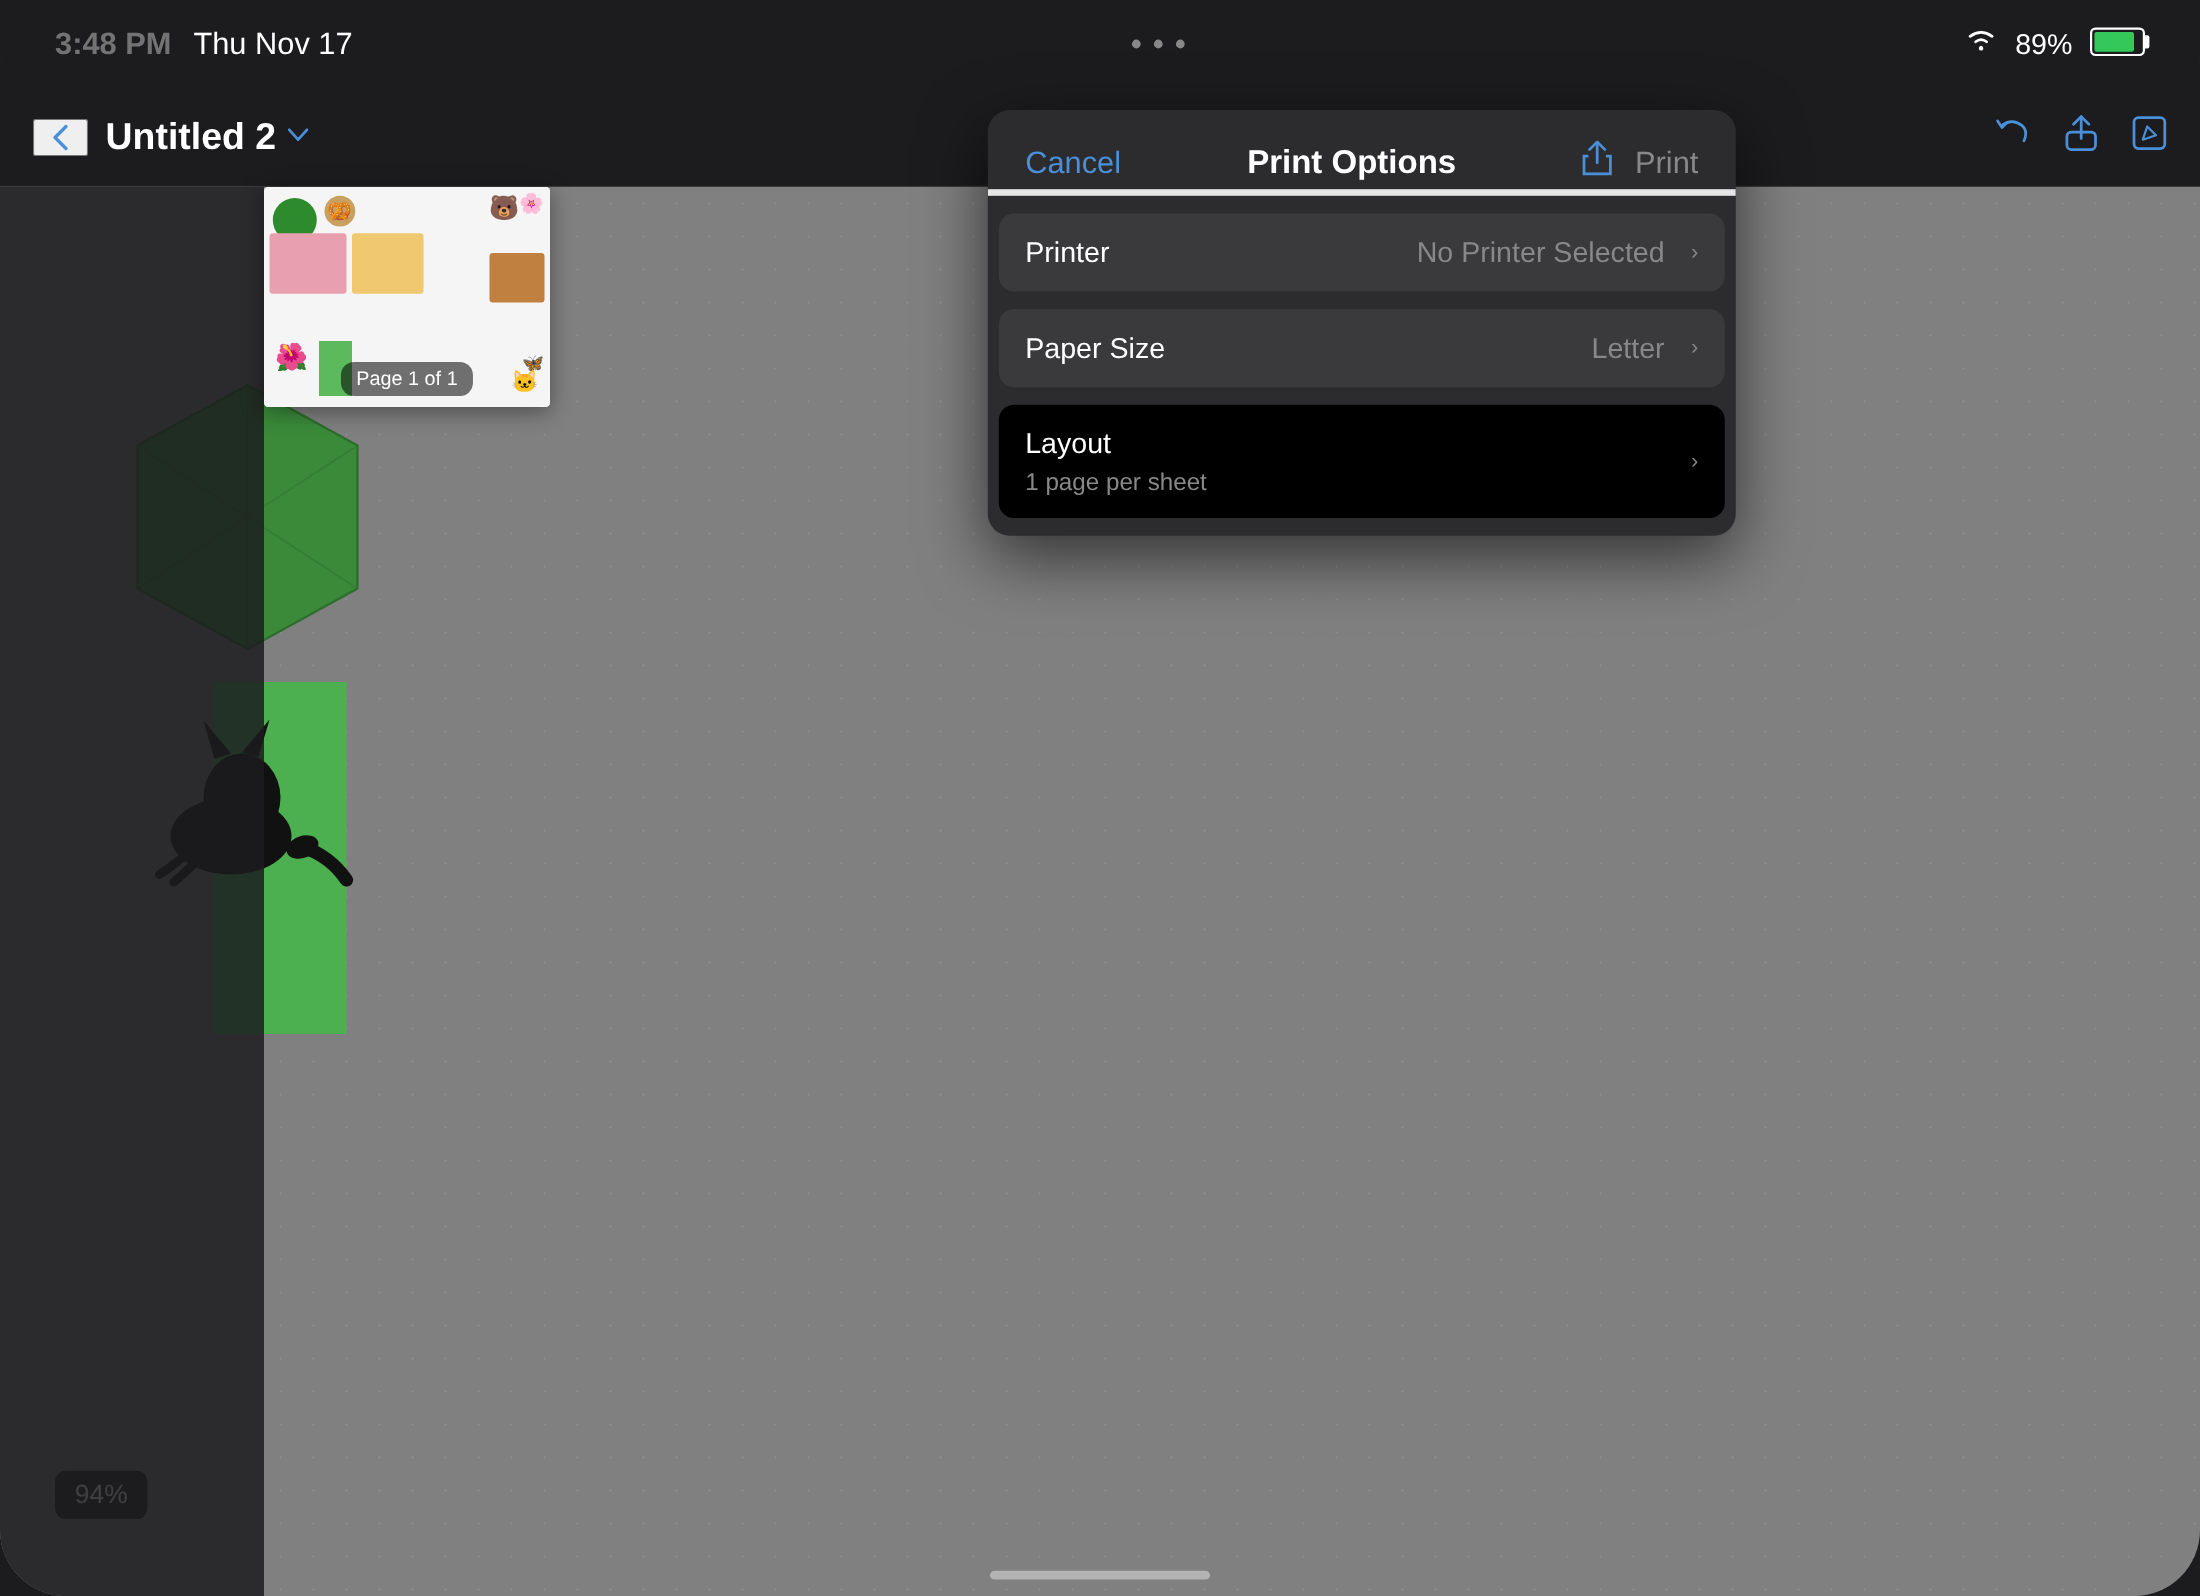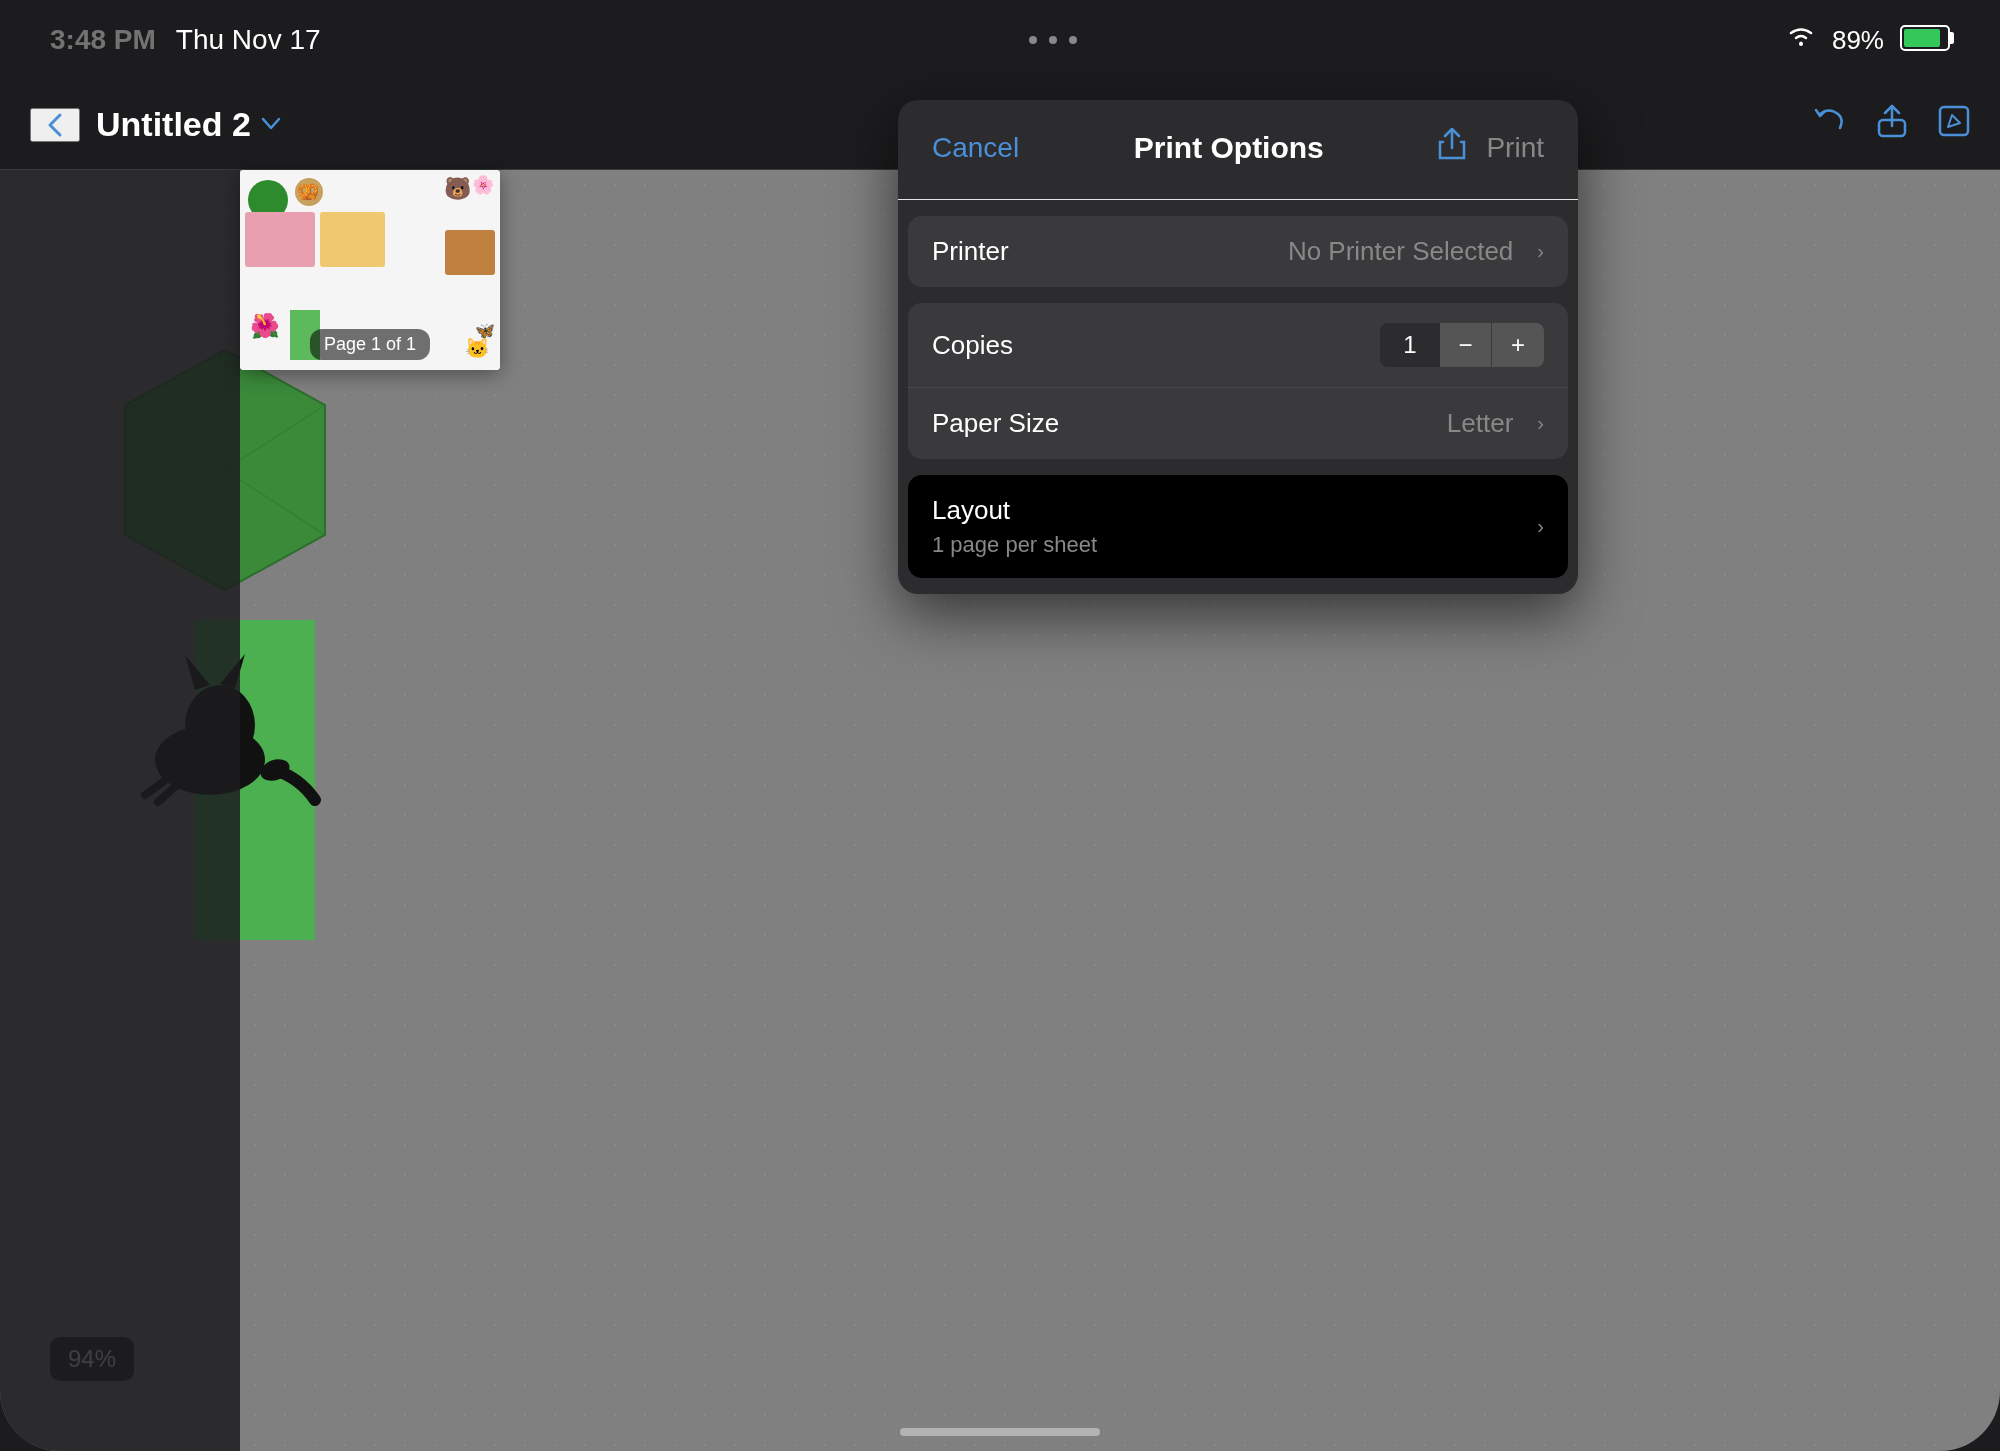--- a/index.html
+++ b/index.html
@@ -268,22 +268,22 @@
       border-radius: 20px;
       z-index: 300;
       overflow: hidden;
       box-shadow: 0 20px 60px rgba(0,0,0,0.6);
     }
 
     .print-dialog-header {
       display: flex;
       align-items: center;
       justify-content: space-between;
-      padding: 28px 34px 32px;
-      border-bottom: 1px solid #e5e5e5;
+      padding: 28px 34px 4px;
+      border-bottom: 6px solid #e5e5e5;
     }
 
     .cancel-btn {
       color: #4a90d9;
       font-size: 28px;
       cursor: pointer;
       background: none;
       border: none;
     }
 
@@ -714,28 +714,20 @@
           <span class="option-label">Printer</span>
           <div class="option-value">
             <span>No Printer Selected</span>
             <span class="chevron-right">›</span>
           </div>
         </div>
       </div>
 
       <div class="options-section">
         <div class="option-row">
-          <span class="option-label">Copies</span>
-          <div class="copies-controls">
-            <div class="copies-value">1</div>
-            <button class="copies-btn minus">−</button>
-            <button class="copies-btn plus">+</button>
-          </div>
-        </div>
-        <div class="option-row">
           <span class="option-label">Paper Size</span>
           <div class="option-value">
             <span>Letter</span>
             <span class="chevron-right">›</span>
           </div>
         </div>
       </div>
 
       <div class="layout-section">
         <div class="layout-row">

